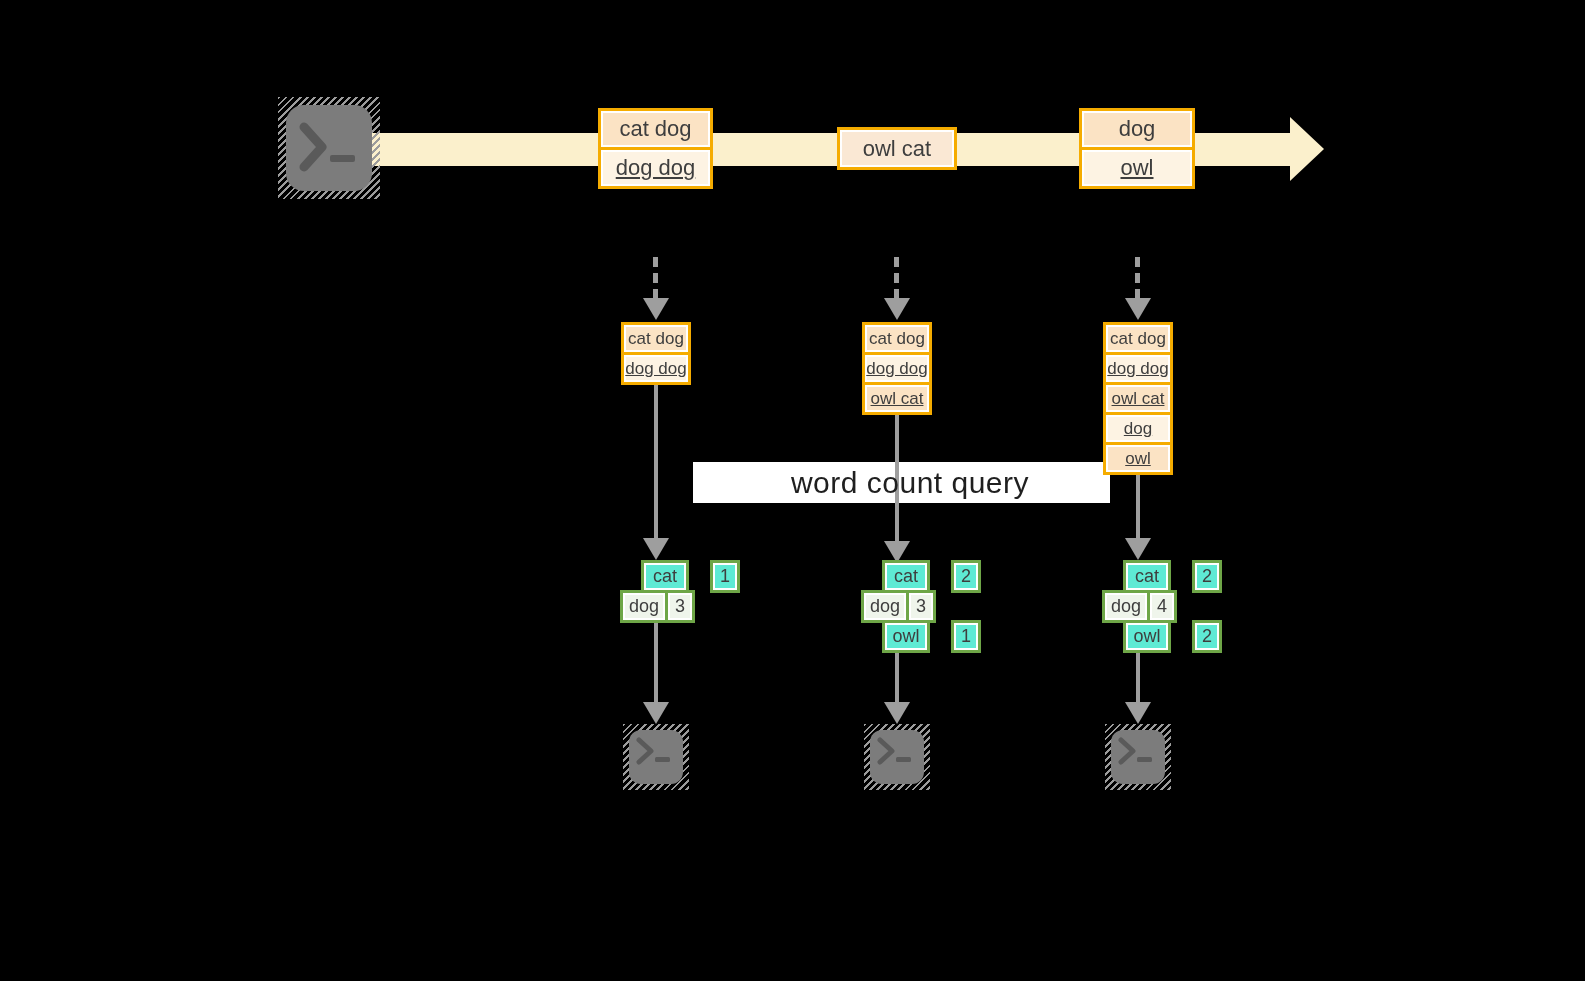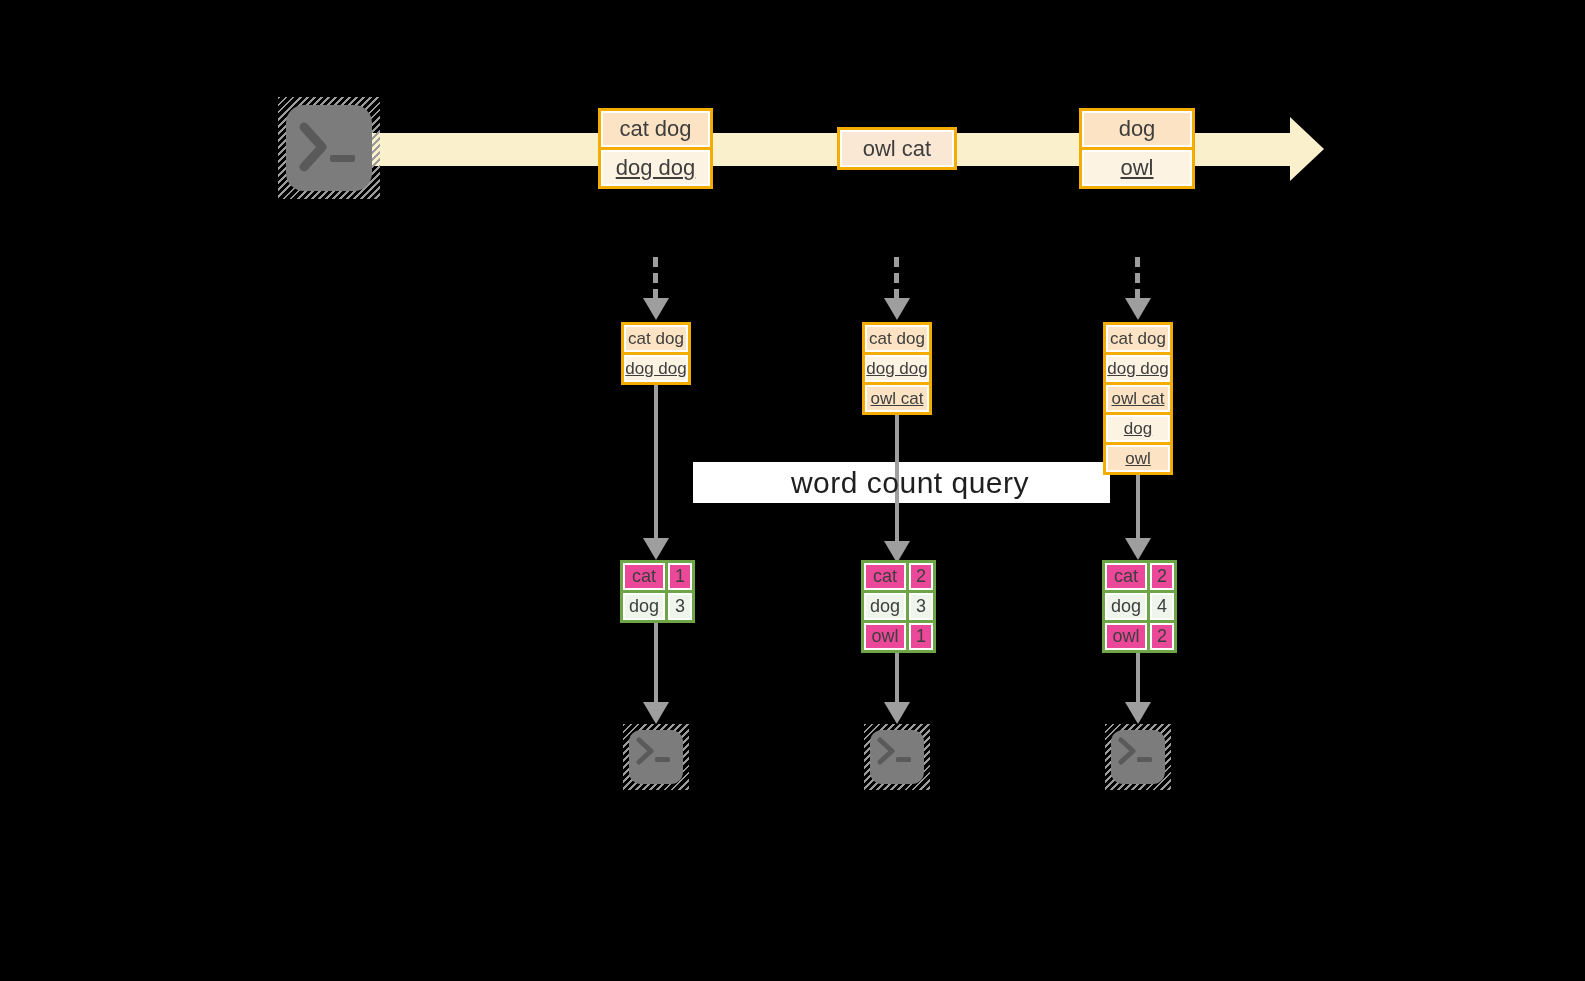--- a/index.html
+++ b/index.html
@@ -38,21 +38,21 @@
     font-size:30px;color:#1f1f1f;letter-spacing:0.5px;}
 
   
   .gtable{z-index:4;}
   .grow{display:flex;}
   .grow + .grow{margin-top:-3px;}
   .gcell{border:3px solid #6EA647;box-shadow:inset 0 0 0 2px #ffffff;
     height:27px;line-height:27px;font-size:18px;text-align:center;}
   .gword{width:42px;}
   .gnum{width:24px;margin-left:-3px;}
-  .gfill-a{background:#ec4899;}
+  .gfill-a{background:#5eead4;margin-left:21px;}
   .gfill-b{background:#EFF5EB;}
 
   
   .terminal{z-index:2;background:repeating-linear-gradient(135deg,#9c9c9c 0 2px,transparent 2px 5px);}
   .term-body{position:absolute;background:#7C7C7C;}
   .term-body svg{position:absolute;left:0;top:0;}
 </style>
 </head>
 <body>
 

